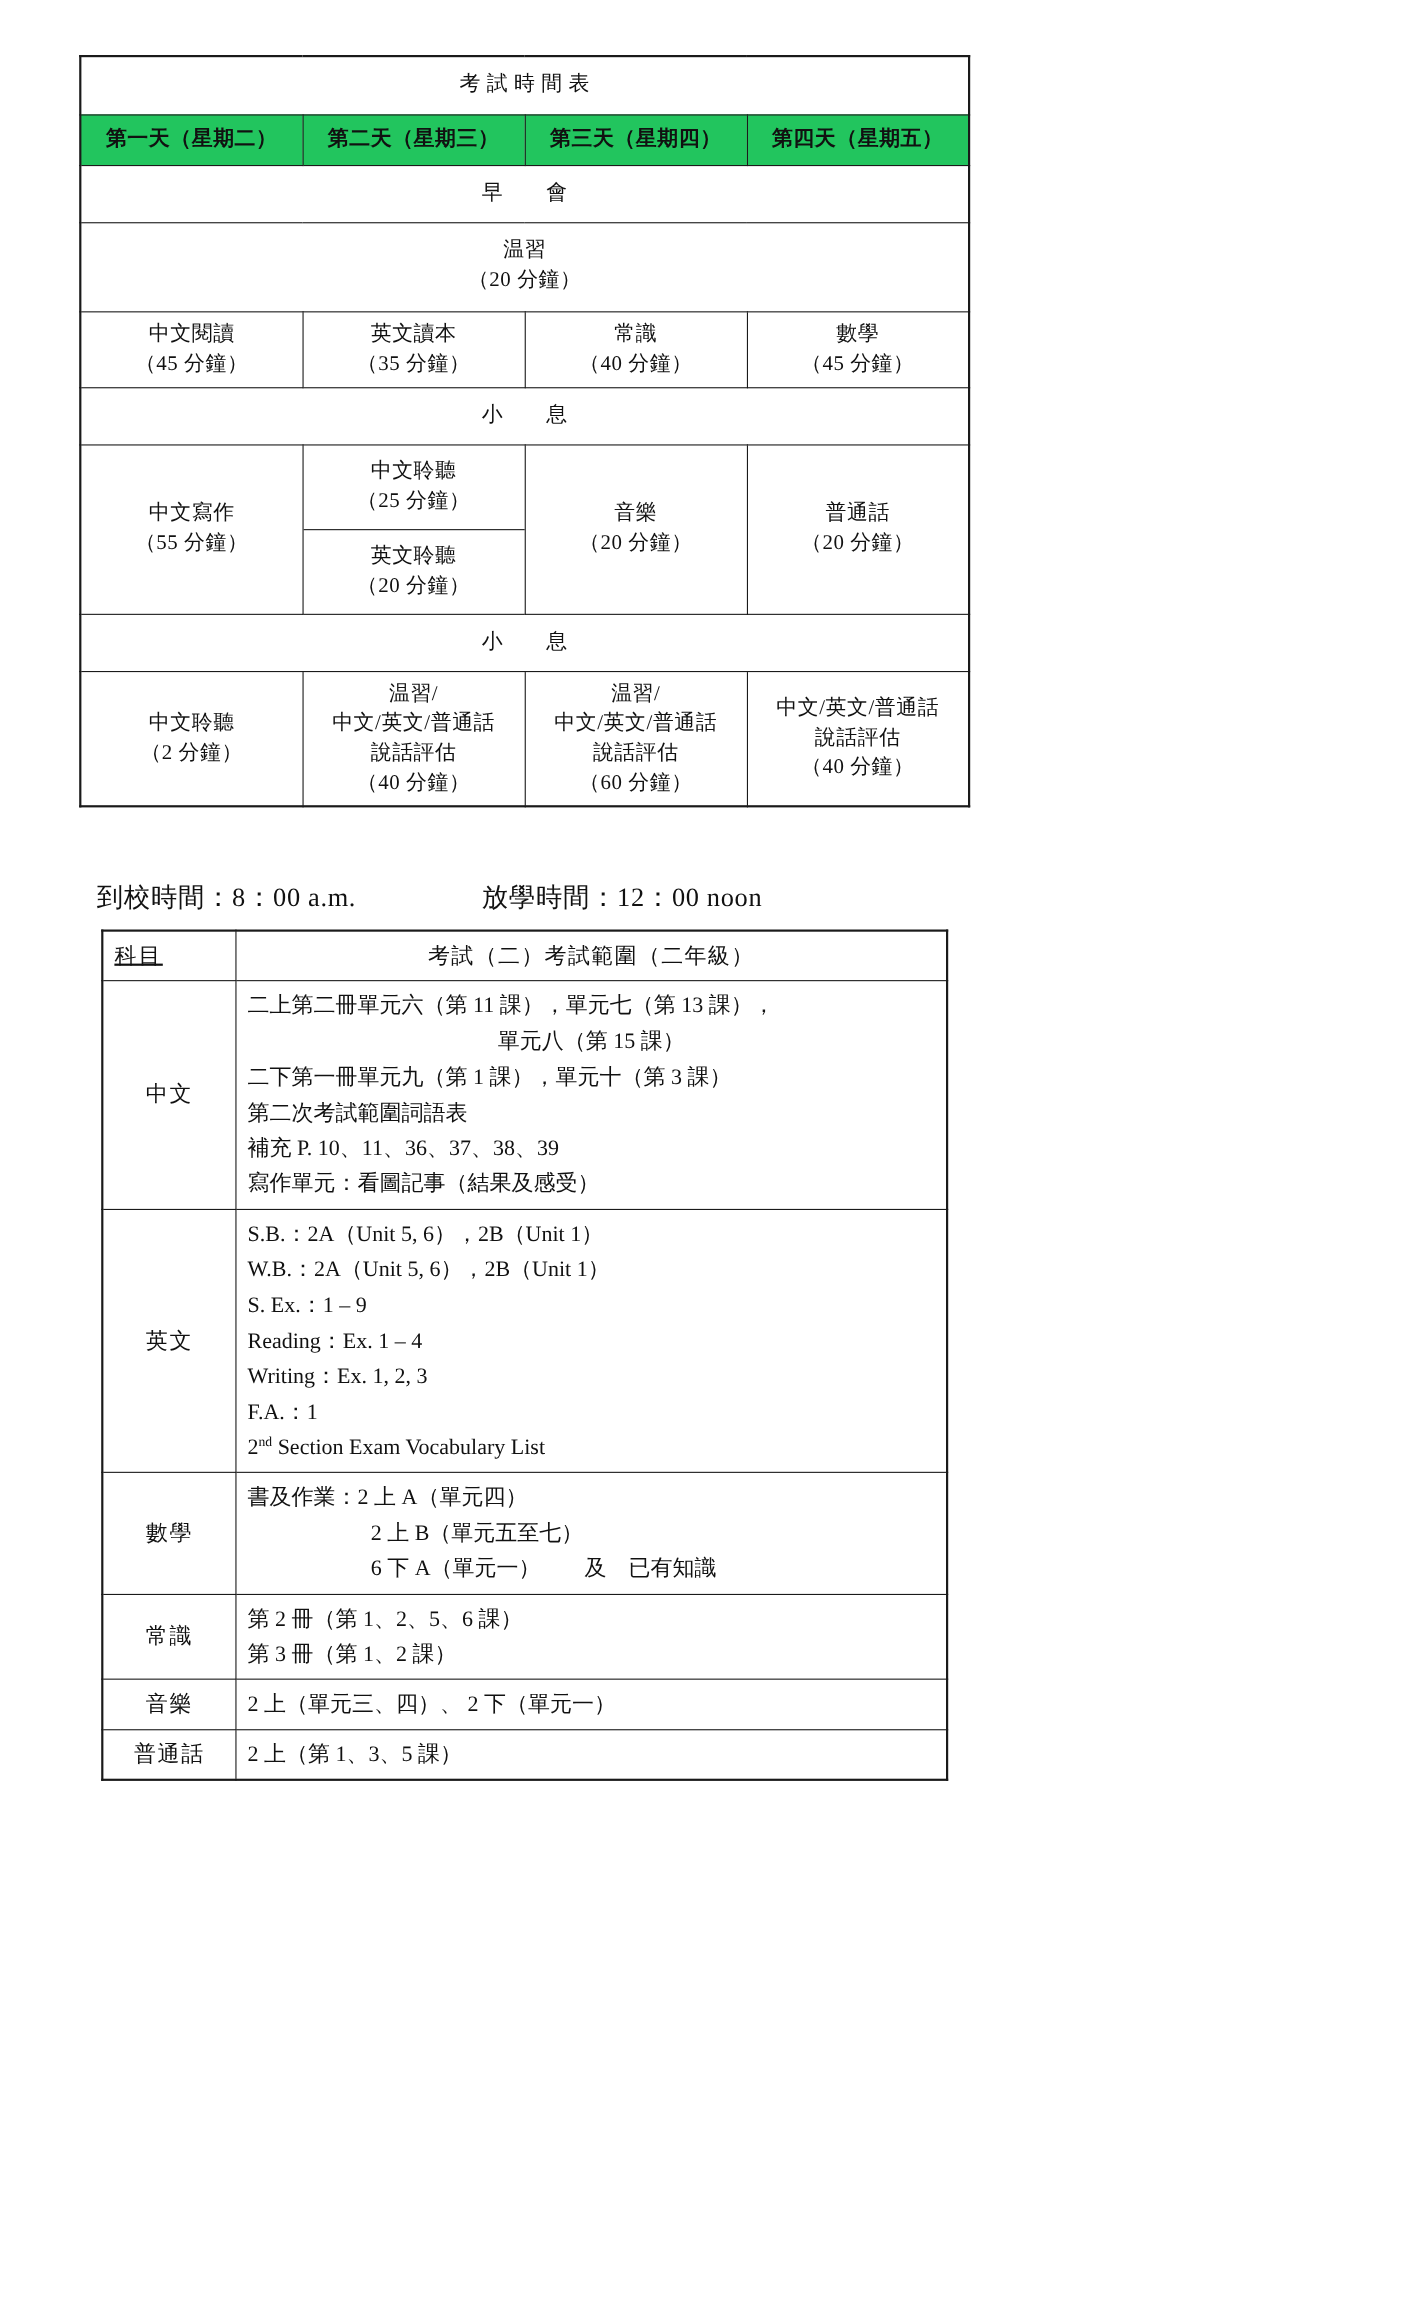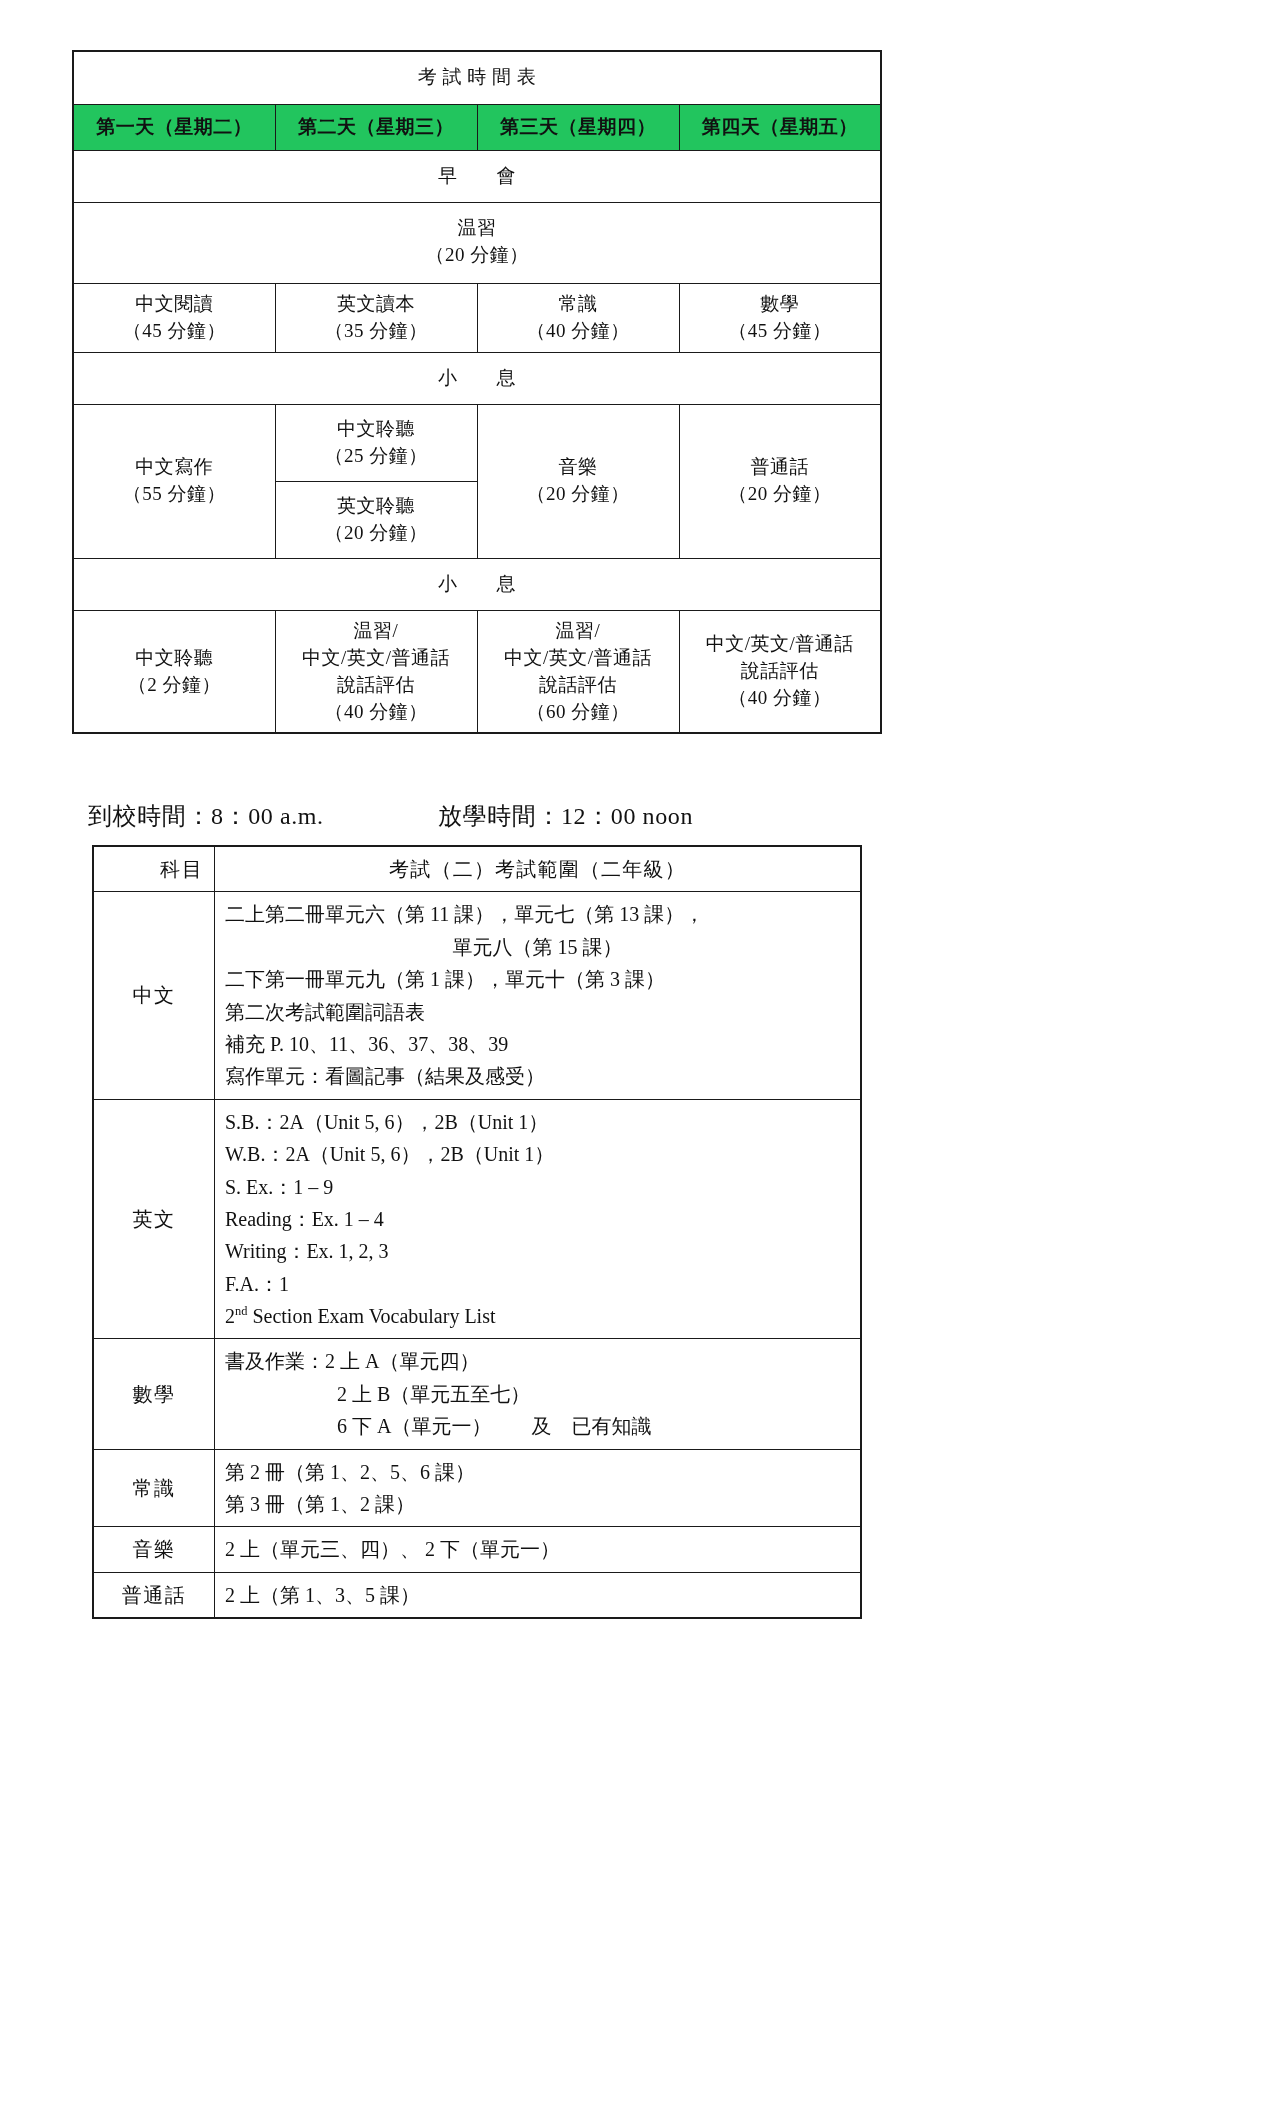--- a/index.html
+++ b/index.html
@@ -118,24 +118,25 @@
     padding: 6px 10px;
   }
   td.subj-col {
     width: 100px;
     text-align: center;
     font-size: 21px;
     letter-spacing: 1.5px;
     padding: 6px 2px;
   }
   td.syll-head-subject {
-    text-align: right;
+    text-align: left;
     font-size: 21px;
     letter-spacing: 2px;
     padding: 10px 2px;
+    text-decoration: underline;
   }
   td.syll-head-title {
     text-align: center;
     font-size: 21.5px;
     letter-spacing: 1.2px;
     padding: 10px 4px;
     border-radius: 15px;
   }
   td.content-col { padding: 9px 14px; }
   .line { display: block; white-space: pre; }

